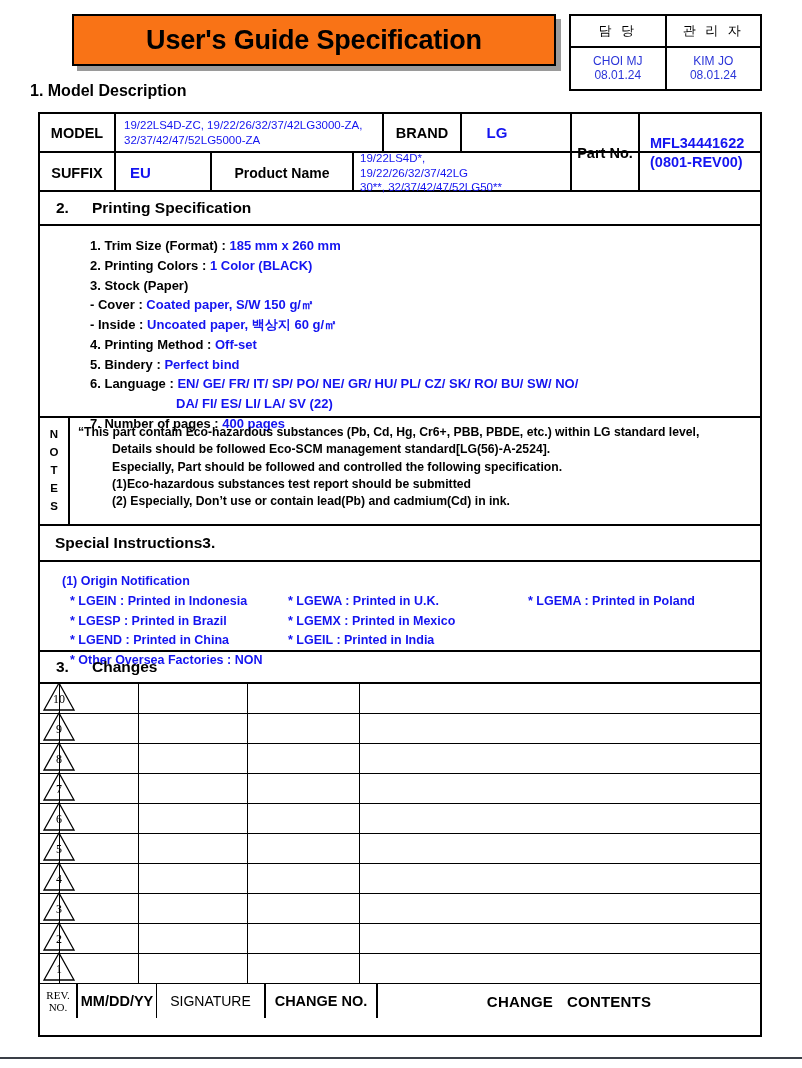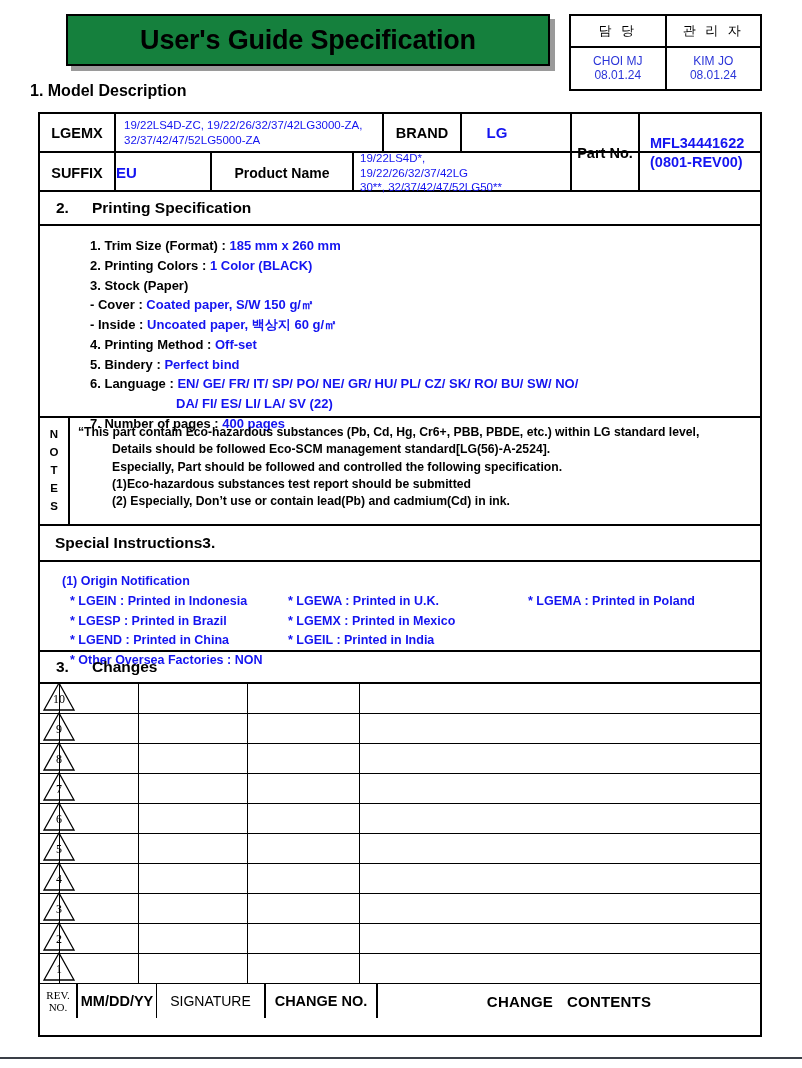--- a/index.html
+++ b/index.html
@@ -15,24 +15,24 @@
     overflow: hidden;
   }
   .page { position: absolute; left: 0; top: 0; width: 802px; height: 1068px; }
 
   
   .title-row {
     position: absolute; left: 38px; top: 14px;
     width: 724px; height: 62px;
   }
   .title-box {
-    position: absolute; left: 28px; top: 0px;
+    position: absolute; left: 34px; top: 0px;
     width: 484px; height: 52px;
     border: 2px solid #000;
-    background: #15803d;
+    background: #f97316;
     box-shadow: 5px 5px 0 0 #9a9a9a;
     display: flex; align-items: center; justify-content: center;
   }
   .title-box .t {
     font-size: 27px; font-weight: bold; letter-spacing: -0.2px;
   }
 
   
   .approval {
     position: absolute; left: 531px; top: 0px;
@@ -75,21 +75,21 @@
   .mcell:last-child { border-right: none; }
   .lbl { justify-content: center; font-size: 14.5px; font-weight: bold; }
   .val-blue { color: #1414f0; font-weight: bold; }
   .sm { font-size: 11.5px; line-height: 1.22; color: #1414f0; }
 
   .c-model { width: 76px; }
   .c-models { width: 268px; padding-left: 8px; }
   .c-brand { width: 78px; }
   .c-lg { width: 70px; justify-content: center; font-size: 15px; }
   .c-suffix { width: 76px; }
-  .c-eu { width: 96px; padding-left: 0; font-size: 15px; }
+  .c-eu { width: 96px; padding-left: 14px; font-size: 15px; }
   .c-pname { width: 142px; justify-content: center; font-size: 14px; font-weight: bold; }
   .c-pmodels { width: 178px; padding-left: 6px; }
 
   
   .partno-wrap {
     position: absolute; right: 0; top: 0; width: 190px; height: 78px; display: flex;
   }
   .partno-lbl {
     width: 70px; display: flex; align-items: center; justify-content: center;
     font-size: 14.5px; font-weight: bold;
@@ -224,21 +224,21 @@
       </div>
     </div>
   </div>
 
   <div class="sec1-heading">1. Model Description</div>
 
   <div class="frame">
 
     <div class="modelblock">
       <div class="mrow r1">
-        <div class="mcell lbl c-model">LGEMX</div>
+        <div class="mcell lbl c-model">MODEL</div>
         <div class="mcell c-models">
           <div>
             <div class="sm">19/22LS4D-ZC, 19/22/26/32/37/42LG3000-ZA,</div>
             <div class="sm">32/37/42/47/52LG5000-ZA</div>
           </div>
         </div>
         <div class="mcell lbl c-brand">BRAND</div>
         <div class="mcell c-lg val-blue">LG</div>
       </div>
 

